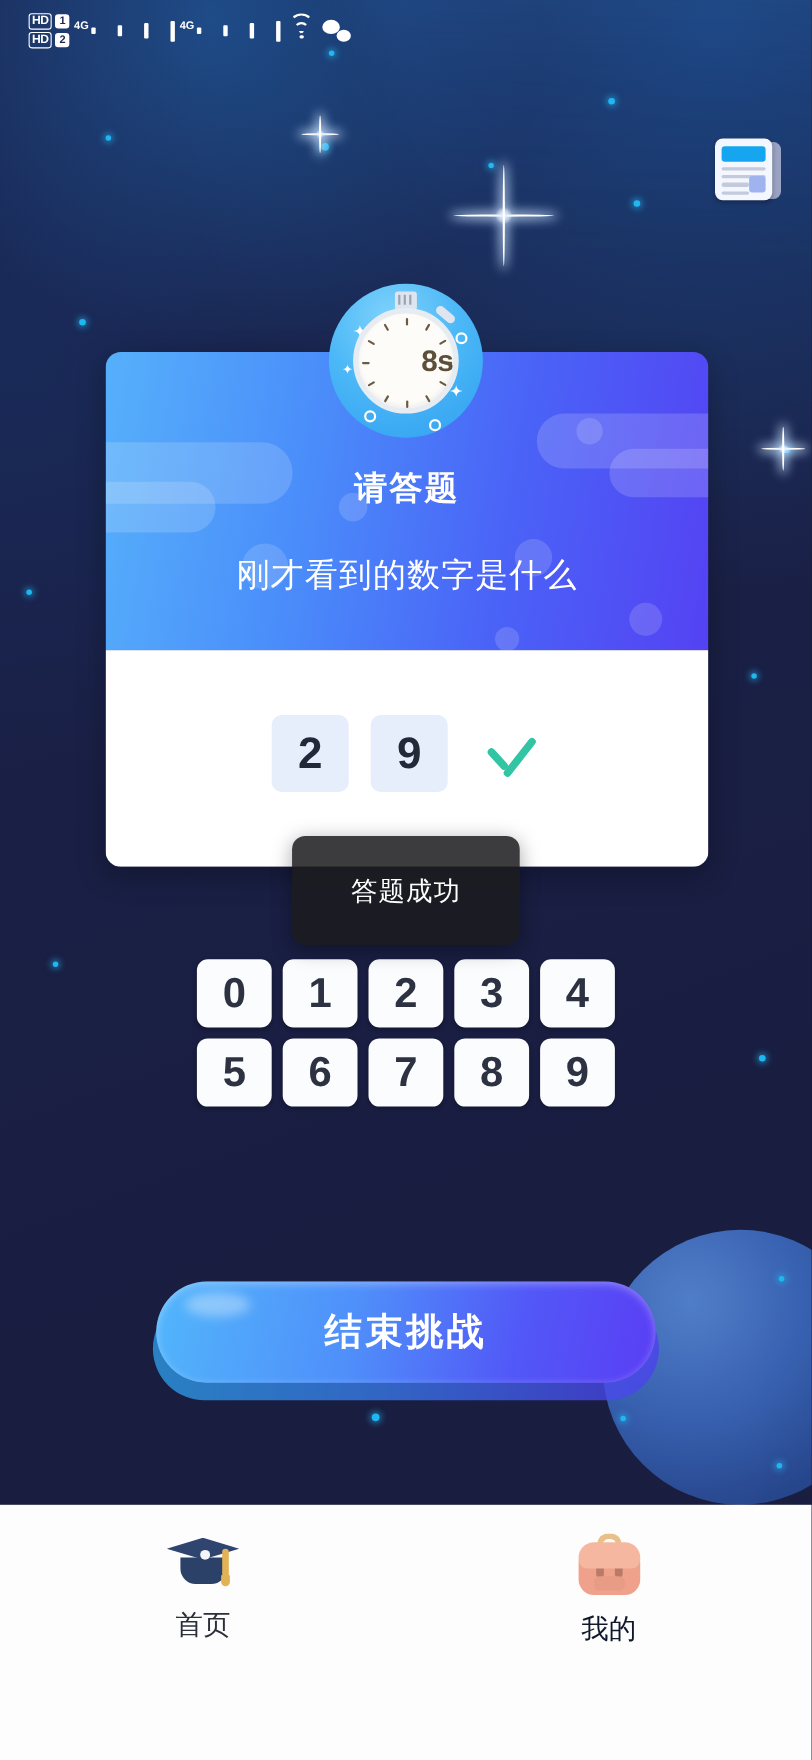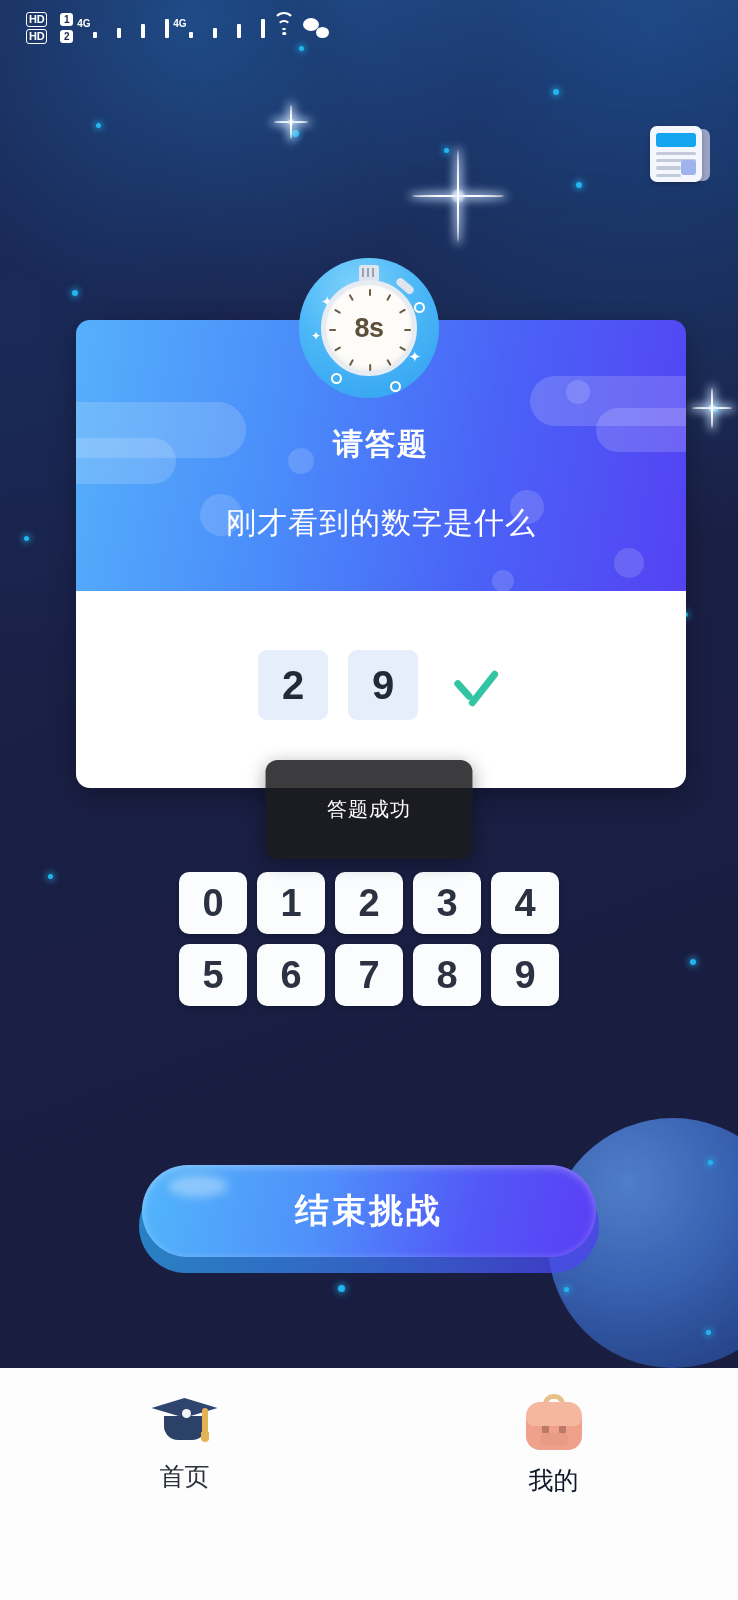--- a/index.html
+++ b/index.html
@@ -57,31 +57,31 @@
   }
 
   
   .statusbar {
     position:absolute; top:0; left:0; width:738px; height:56px;
     display:flex; align-items:center; justify-content:space-between;
     padding:0 26px; color:#fff; z-index:30;
   }
   .sb-left { display:flex; align-items:center; gap:7px; }
   .hd-stack { display:flex; flex-direction:column; gap:2px; }
-  .hd-row { display:flex; align-items:center; gap:13px; }
+  .hd-row { display:flex; align-items:center; gap:3px; }
   .hd-box {
     font-size:11px; font-weight:700; line-height:1;
     border:1.6px solid #fff; border-radius:3px; padding:1px 2px;
     letter-spacing:-.3px;
   }
   .hd-num {
     font-size:10px; font-weight:700; line-height:1; color:#1b2550;
     background:#fff; border-radius:3px; padding:1.5px 3px; min-width:13px; text-align:center;
   }
-  .sig { display:flex; align-items:flex-end; gap:20px; position:relative; padding-left:13px;}
+  .sig { display:flex; align-items:center; gap:20px; position:relative; padding-left:13px;}
   .sig .g { position:absolute; left:-3px; top:-1px; font-size:10px; font-weight:700; }
   .sig span.b { width:4px; background:#fff; border-radius:1px; display:block; }
   .wifi { position:relative; width:24px; height:18px; }
   .wifi b {
     position:absolute; left:50%; bottom:3px; transform:translateX(-50%);
     border:2.4px solid #fff; border-bottom-color:transparent;
     border-left-color:transparent; border-right-color:transparent;
     border-radius:50%; display:block;
   }
   .wifi .w1 { width:22px; height:22px; }
@@ -147,31 +147,31 @@
            width:140px; height:140px; border-radius:50%; z-index:15;
            background:radial-gradient(circle at 40% 22%, #7fd2fb 0%, #4cb8f7 45%, #2f9ff0 100%);
            display:flex; align-items:center; justify-content:center; }
   .timer .crown { position:absolute; left:50%; top:7px; transform:translateX(-50%);
            width:20px; height:16px; background:#dfe5ef; border-radius:3px 3px 1px 1px; }
   .timer .crown::before { content:""; position:absolute; left:3px; top:3px; width:2px; height:9px; background:#9aa3b5; box-shadow:5px 0 0 #9aa3b5, 10px 0 0 #9aa3b5; }
   .timer .btn2 { position:absolute; right:24px; top:24px; width:20px; height:8px;
            background:#dfe5ef; border-radius:4px; transform:rotate(40deg); }
   .dial { position:relative; width:96px; height:96px; border-radius:50%;
           background:#fdfcf8; border:5px solid #e7ecf3;
-          display:flex; align-items:center; justify-content:center;
+          display:flex; align-items:center; justify-content:flex-end;
           box-shadow:inset 0 -2px 5px rgba(0,0,0,.06); }
   .dial .tick { position:absolute; left:50%; top:4px; width:2.2px; height:7px;
                 background:#6a5b45; transform-origin:50% 41px; border-radius:1px; }
   .dial .tsec { font-size:27px; font-weight:700; color:#5e4f3a; letter-spacing:-.5px; z-index:2; }
   .timer .sp { position:absolute; color:#fff; font-size:15px; line-height:1; }
   .timer .ring { position:absolute; border:2.2px solid #fff; border-radius:50%; width:11px; height:11px; }
 
   
   .card {
-    position:absolute; left:76px; top:320px; width:610px; height:468px;
+    position:absolute; left:96px; top:320px; width:548px; height:468px;
     border-radius:14px; overflow:hidden; z-index:10;
     box-shadow:0 8px 26px rgba(0,0,0,.28);
   }
   .card-top {
     position:relative; height:271px; overflow:hidden;
     background:linear-gradient(100deg,#56b0fb 0%,#4a8dfa 34%,#4a63f7 66%,#5442f3 100%);
   }
   .blob { position:absolute; background:rgba(255,255,255,.16); border-radius:60px; }
   .circ { position:absolute; border-radius:50%; background:rgba(255,255,255,.15); }
   .q-title { position:relative; z-index:3; text-align:center; color:#fff;
@@ -188,21 +188,21 @@
   .tick-ok::before, .tick-ok::after { content:""; position:absolute; background:#32c5a4; border-radius:4px; }
   .tick-ok::before { width:7px; height:24px; left:10px; top:13px; transform:rotate(-42deg); }
   .tick-ok::after  { width:7px; height:43px; left:30px; top:2px;  transform:rotate(38deg); }
 
   
   .toast {
     position:absolute; left:50%; top:760px; transform:translateX(-50%);
     width:207px; height:99px; border-radius:12px;
     background:rgba(28,28,30,.86); z-index:40;
     display:flex; align-items:center; justify-content:center;
-    color:#fff; font-size:20px; letter-spacing:1px;
+    color:#fff; font-size:24px; letter-spacing:1px;
     box-shadow:0 4px 18px rgba(0,0,0,.35);
   }
 
   
   .keypad { position:absolute; left:50%; top:872px; transform:translateX(-50%);
             width:380px; display:flex; flex-direction:column; gap:10px; z-index:12; }
   .krow { display:flex; gap:10px; }
   .key { width:68px; height:62px; border-radius:10px; background:#fbfcfe;
          display:flex; align-items:center; justify-content:center;
          font-size:38px; font-weight:700; color:#2c3242;

